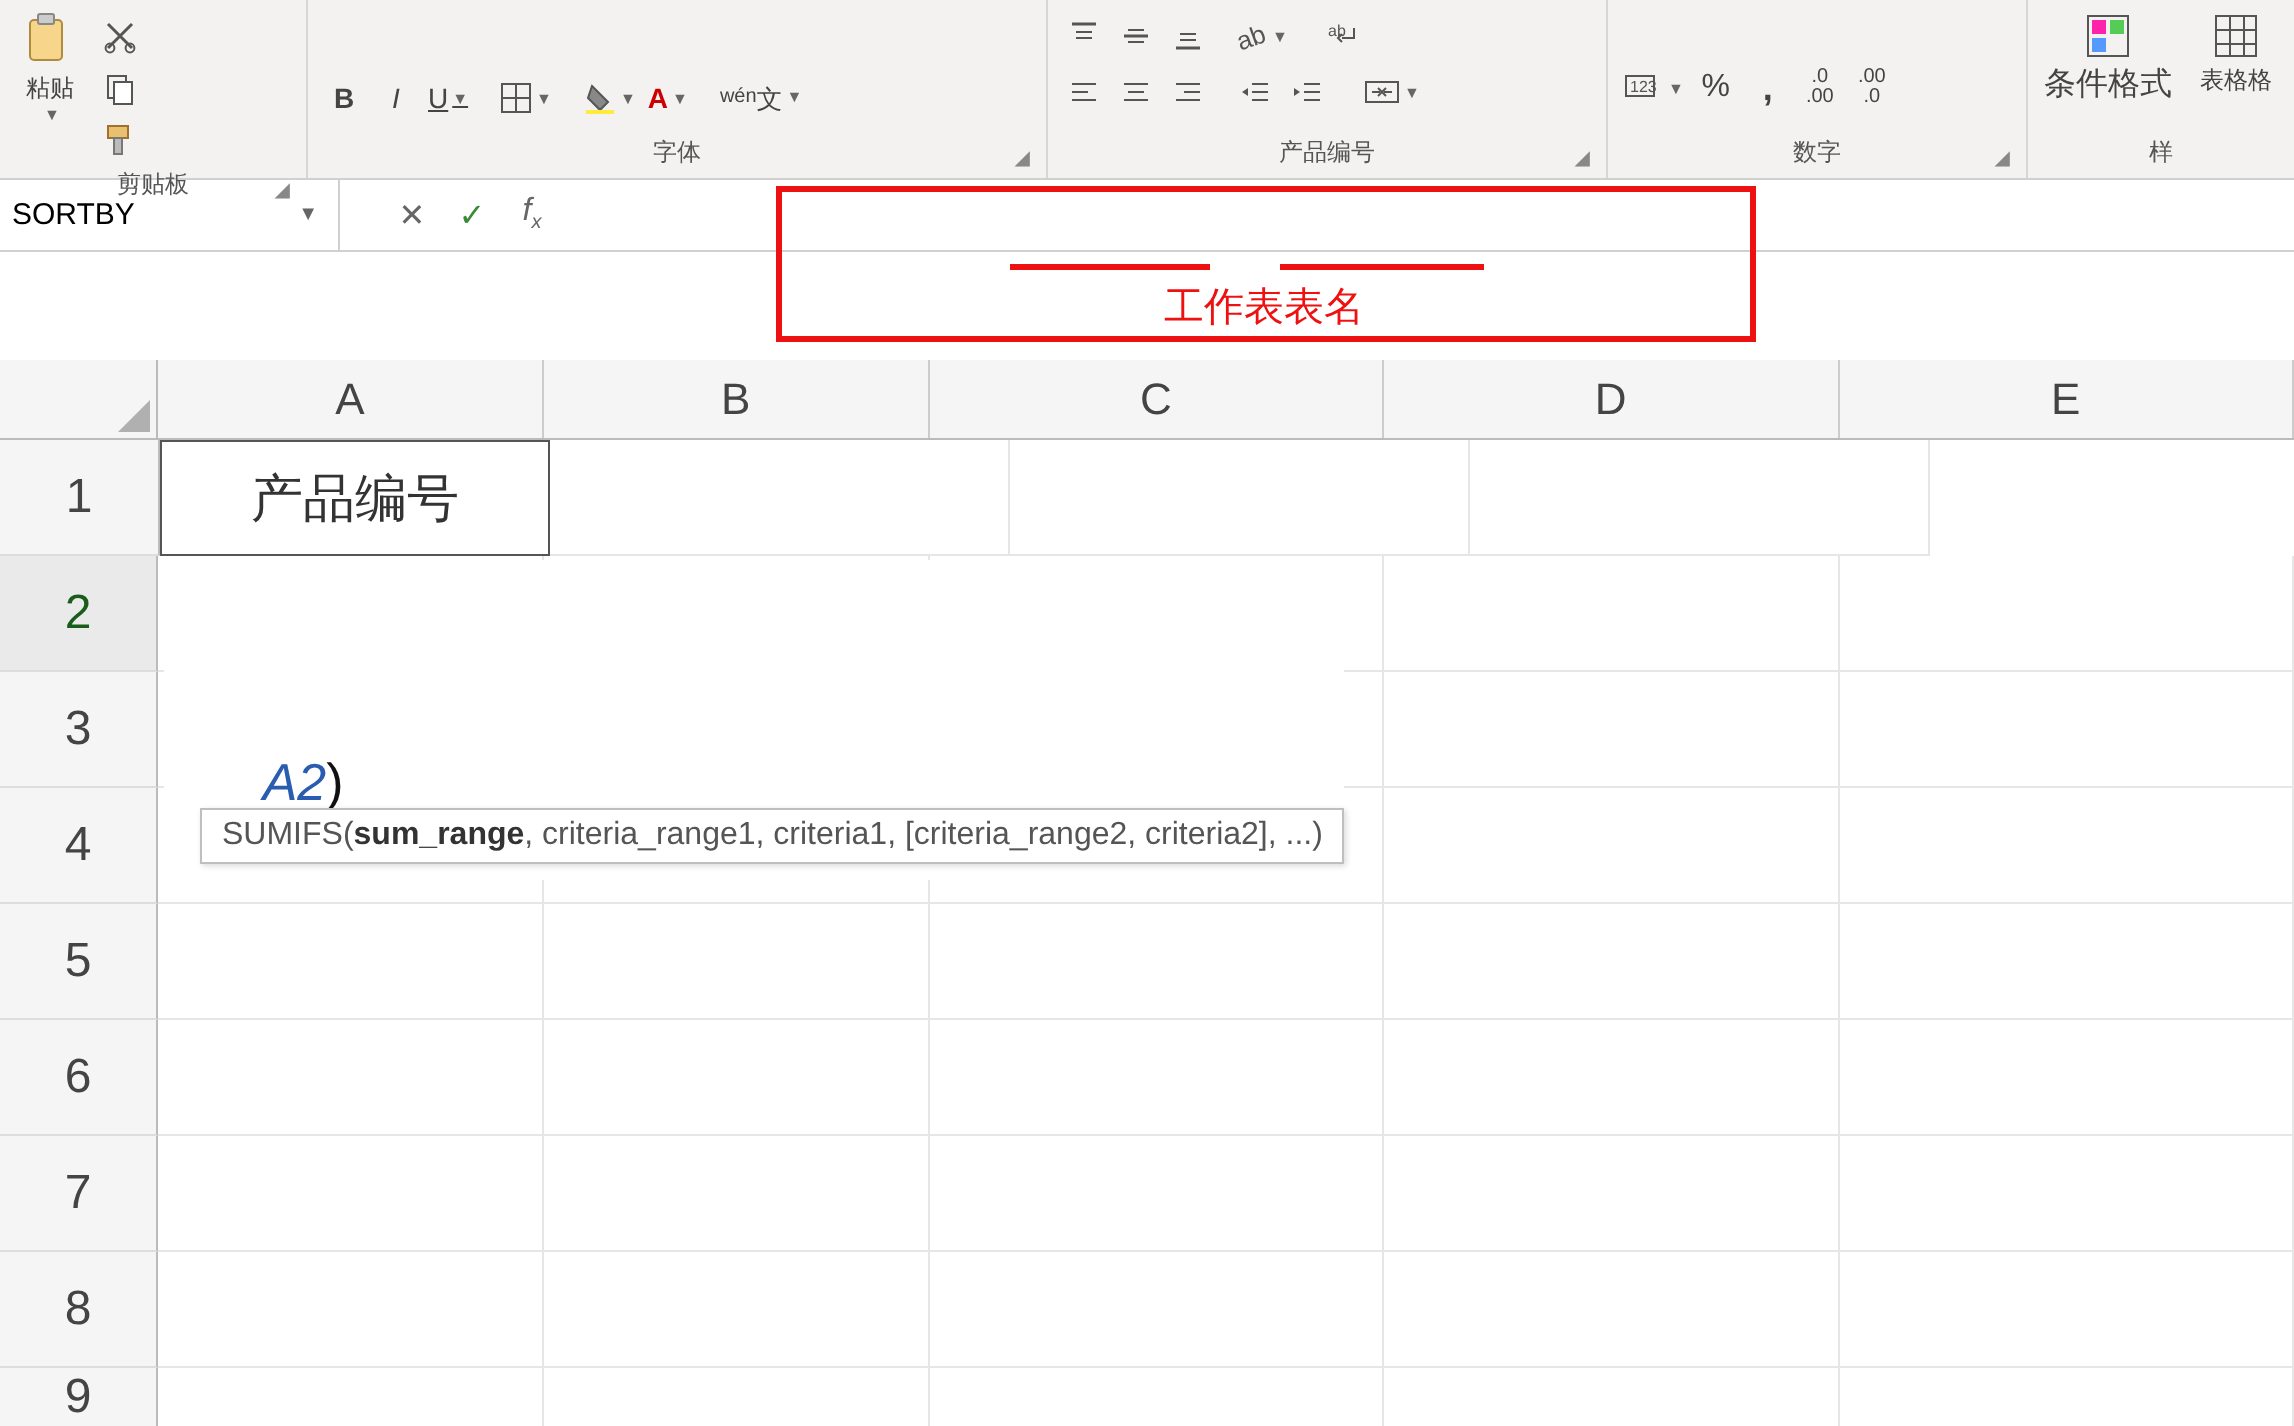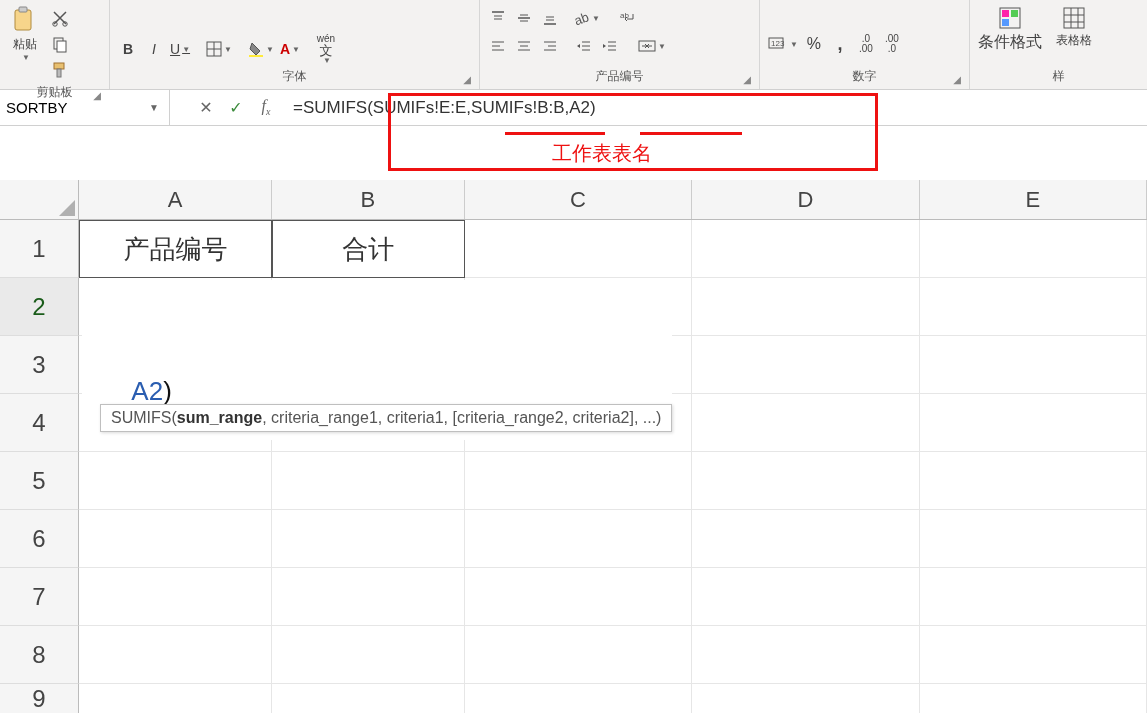--- a/index.html
+++ b/index.html
@@ -194,21 +194,21 @@
   .edit-overlay {
     position: absolute;
     background: #fff;
     font-size: 26px;
     line-height: 1.2;
     padding: 2px 6px;
     z-index: 5;
     white-space: pre-wrap;
   }
   .edit-black { color: #111; }
-  .edit-blue { color: #2a5db0; }
+  .edit-blue { color: #2a5db0; font-style: italic; }
 
   .tooltip {
     position: absolute;
     background: #fff;
     border: 1px solid #bfbfbf;
     box-shadow: 1px 1px 3px rgba(0,0,0,0.15);
     font-size: 16px;
     color: #555;
     padding: 4px 10px;
     z-index: 6;
@@ -216,21 +216,21 @@
   .tooltip b { font-weight: bold; color: #333; }
 
   
   .rowhdr.active { background:#eaeaea; color:#1a5c1a; font-weight:500;}
 </style>
 </head>
 <body>
 
 <div class="ribbon">
 
-  <div class="group" style="width:110px">
+  <div class="group" style="width:154px">
     <div class="group-body">
       <div class="btn big-btn">
         <svg width="26" height="28" viewBox="0 0 26 28">
             <rect x="3" y="4" width="16" height="20" rx="2" fill="#f7d58b" stroke="#b08b3e"></rect>
             <rect x="7" y="1" width="8" height="5" rx="1" fill="#ccc" stroke="#888"></rect>
           </svg>
         <span class="lbl">粘贴</span>
         <span class="dd">▼</span>
       </div>
       <div class="vstack">
@@ -286,21 +286,21 @@
               <path d="M4 2 L12 10 L8 14 L2 8 Z" fill="#888" stroke="#555"></path>
               <rect x="1" y="14" width="14" height="2" fill="#ffeb3b"></rect>
             </svg>
             <span class="dd">▼</span>
           </div>
         <div class="btn">
             <span style="font-weight:bold;color:#c00">A</span>
             <span class="dd">▼</span>
           </div>
         <div style="width:8px"></div>
-        <div class="btn" style="flex-direction:column;font-size:10px;line-height:1">
+        <div class="btn" style="flex-direction:row;font-size:10px;line-height:1">
             <span>wén</span>
             <span style="font-size:13px">文</span>
             <span class="dd">▼</span>
           </div>
       </div>
     </div>
     <div class="group-label">
       <span>字体</span>
       <span class="launcher">◢</span>
     </div>
@@ -461,47 +461,43 @@
 
 <div class="fbar">
   <div class="namebox">
     <input value="SORTBY" style="">
     <span class="dd2">▼</span>
   </div>
   <div class="fbtns">
     <span class="fsep"></span>
     <span class="fbtn cancel">✕</span>
     <span class="fbtn ok">✓</span>
-    <span class="fbtn" style="font-style:italic;font-family:Liberation Serif, serif">f<sub style="font-size:10px">x</sub></span>
-  </div>
-  <div class="finput">
-    <span>=SUMIFS(SUMIFs!E:E,SUMIFs!B:B,A2)</span>
+    <span class="fbtn" style="font-style:italic;font-family:Liberation Sans, sans-serif">f<sub style="font-size:10px">x</sub></span>
   </div>
 </div>
 
 <div class="red-box" style="left:388px;top:93px;width:490px;height:78px"></div>
 <div class="red-underline" style="left:505px;top:132px;width:100px"></div>
 <div class="red-underline" style="left:640px;top:132px;width:102px"></div>
-<div class="red-label" style="left:552px;top:140px">工作表表名</div>
+<div class="red-label" style="left:582px;top:140px">工作表表名</div>
 
 <div class="grid-wrap">
   <div class="colhdrs">
     <div class="selectall"></div>
     <div class="colhdr" style="width:195px">A</div>
     <div class="colhdr" style="width:195px">B</div>
     <div class="colhdr" style="width:230px">C</div>
     <div class="colhdr" style="width:230px">D</div>
     <div class="colhdr" style="width:230px">E</div>
   </div>
   <div class="rows">
 
     <div class="gridrow">
       <div class="rowhdr">1</div>
       <div class="cell bordered header" style="width:195px">产品编号</div>
-      <div class="cell bordered header" style="width:195px">合计</div>
       <div class="cell" style="width:230px"></div>
       <div class="cell" style="width:230px"></div>
       <div class="cell" style="width:230px"></div>
     </div>
 
     <div class="gridrow">
         <div class="rowhdr active">2</div>
         <div class="cell" style="width:195px"></div>
         <div class="cell" style="width:195px"></div>
         <div class="cell" style="width:230px"></div>

